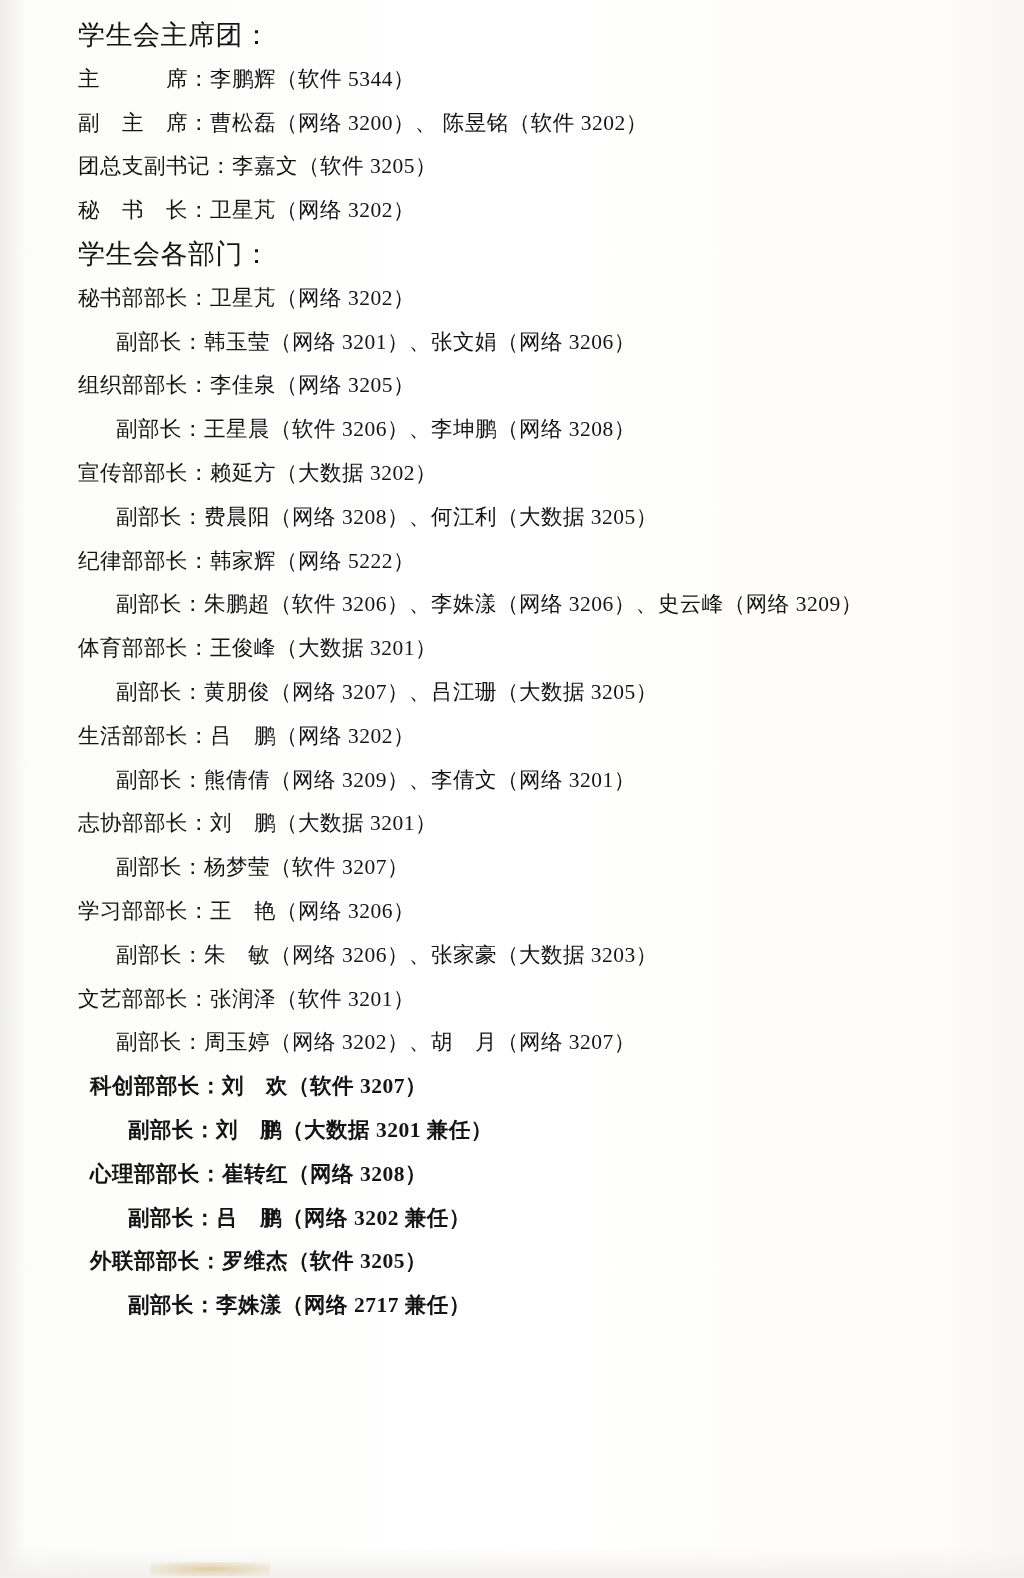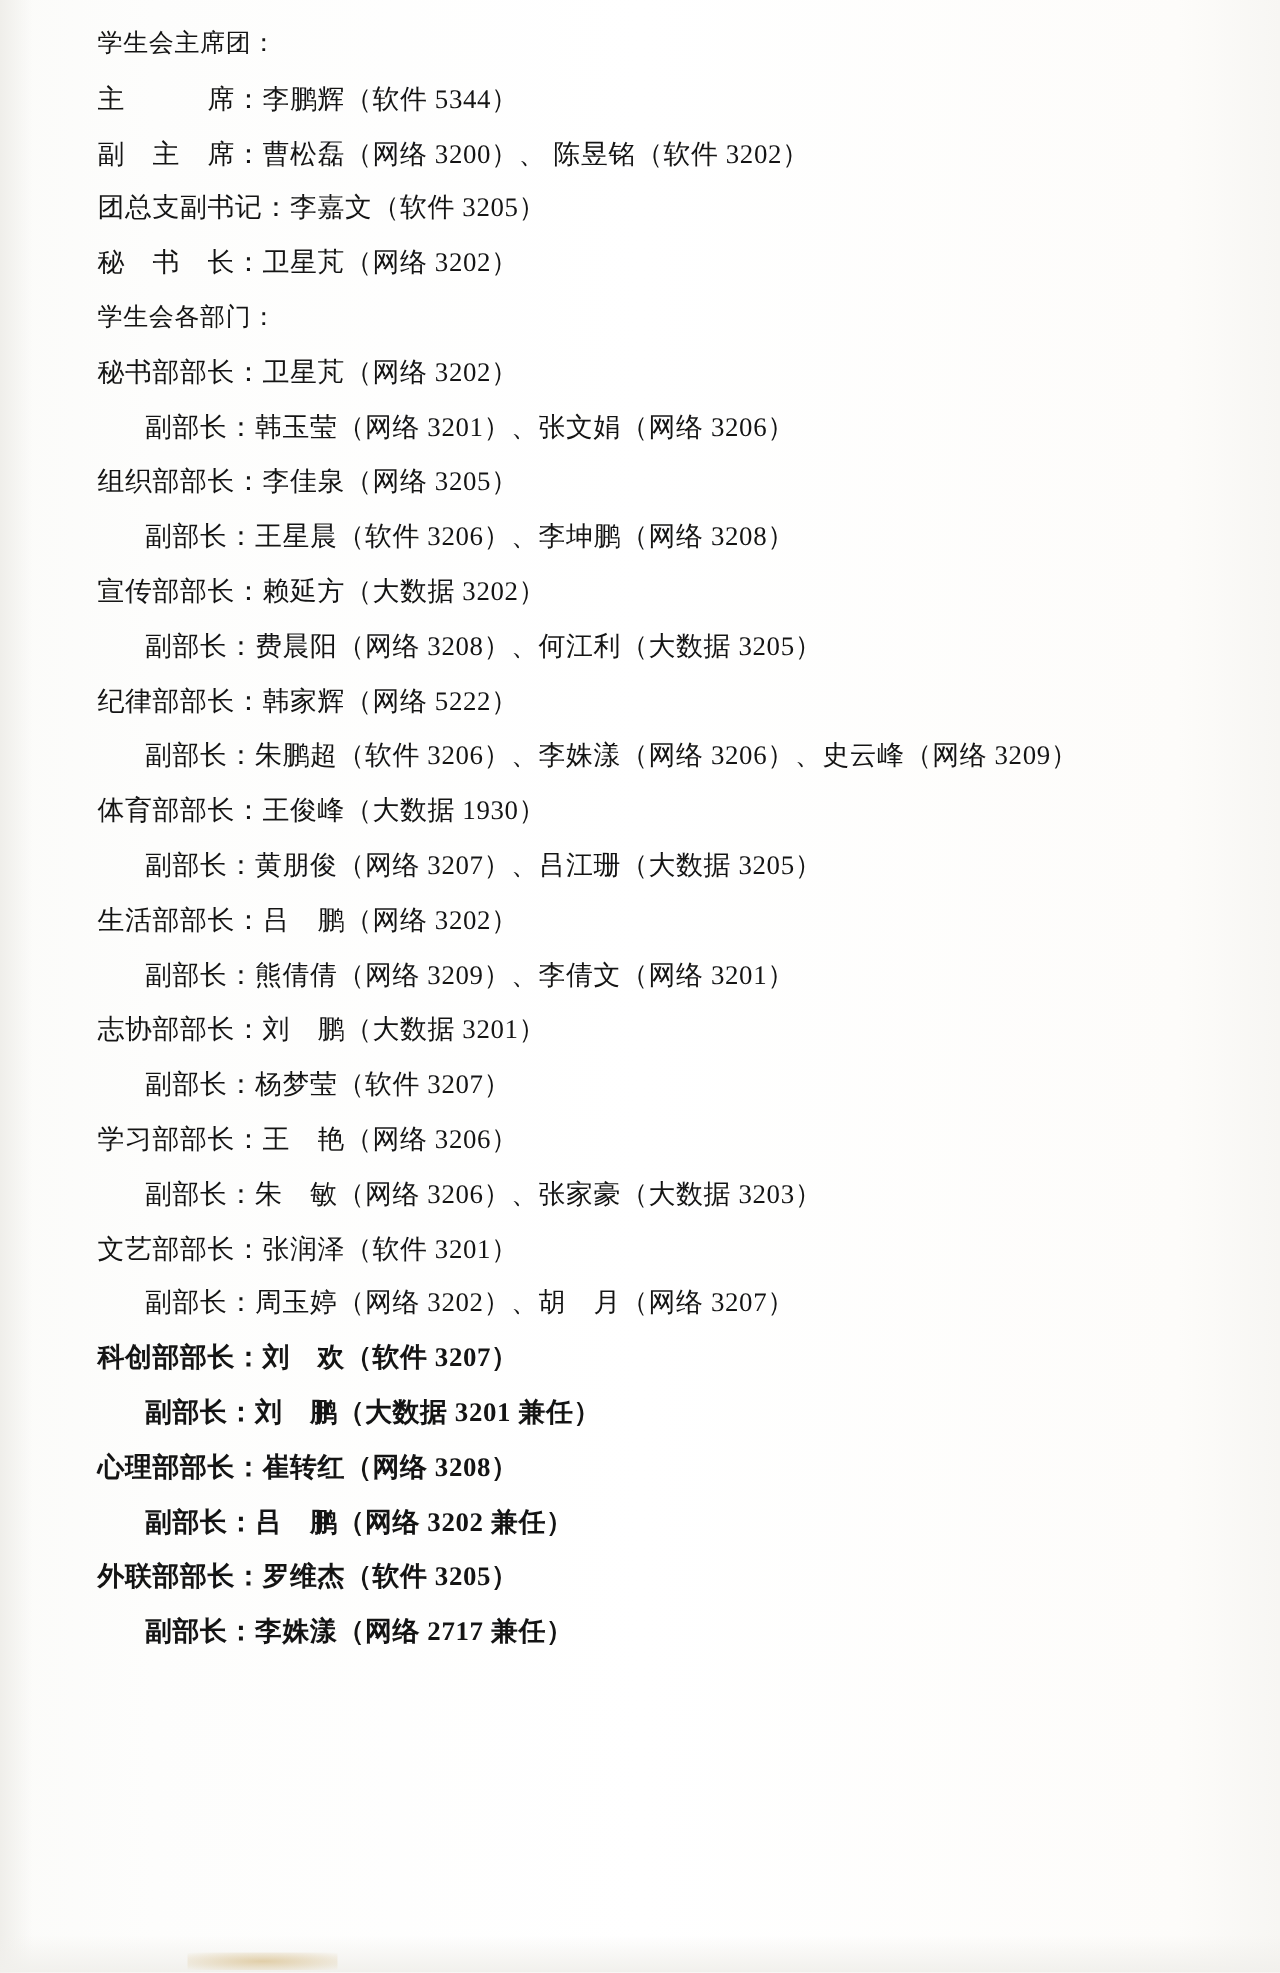--- a/index.html
+++ b/index.html
@@ -52,22 +52,22 @@
     right: 30px;
   }
   .line {
     font-size: 21.5px;
     line-height: 43.8px;
     white-space: pre;
     letter-spacing: 0.5px;
     color: #141414;
   }
   .indent-1 { padding-left: 38px; }
-  .bold { font-weight: 700; }
-  .heading { font-size: 20px; }
+  .bold { font-weight: 700; margin-left: 12px; }
+  .heading { font-size: 27px; }
 </style>
 </head>
 <body>
 
 <div class="page">
   <div class="scan-edge-left"></div>
   <div class="scan-edge-bottom"></div>
   <div class="smudge"></div>
 
   <div class="content">
@@ -85,21 +85,21 @@
 
     <div class="line">组织部部长：李佳泉（网络 3205）</div>
     <div class="line indent-1">副部长：王星晨（软件 3206）、李坤鹏（网络 3208）</div>
 
     <div class="line">宣传部部长：赖延方（大数据 3202）</div>
     <div class="line indent-1">副部长：费晨阳（网络 3208）、何江利（大数据 3205）</div>
 
     <div class="line">纪律部部长：韩家辉（网络 5222）</div>
     <div class="line indent-1">副部长：朱鹏超（软件 3206）、李姝漾（网络 3206）、史云峰（网络 3209）</div>
 
-    <div class="line">体育部部长：王俊峰（大数据 1930）</div>
+    <div class="line">体育部部长：王俊峰（大数据 3201）</div>
     <div class="line indent-1">副部长：黄朋俊（网络 3207）、吕江珊（大数据 3205）</div>
 
     <div class="line">生活部部长：吕　鹏（网络 3202）</div>
     <div class="line indent-1">副部长：熊倩倩（网络 3209）、李倩文（网络 3201）</div>
 
     <div class="line">志协部部长：刘　鹏（大数据 3201）</div>
     <div class="line indent-1">副部长：杨梦莹（软件 3207）</div>
 
     <div class="line">学习部部长：王　艳（网络 3206）</div>
     <div class="line indent-1">副部长：朱　敏（网络 3206）、张家豪（大数据 3203）</div>

